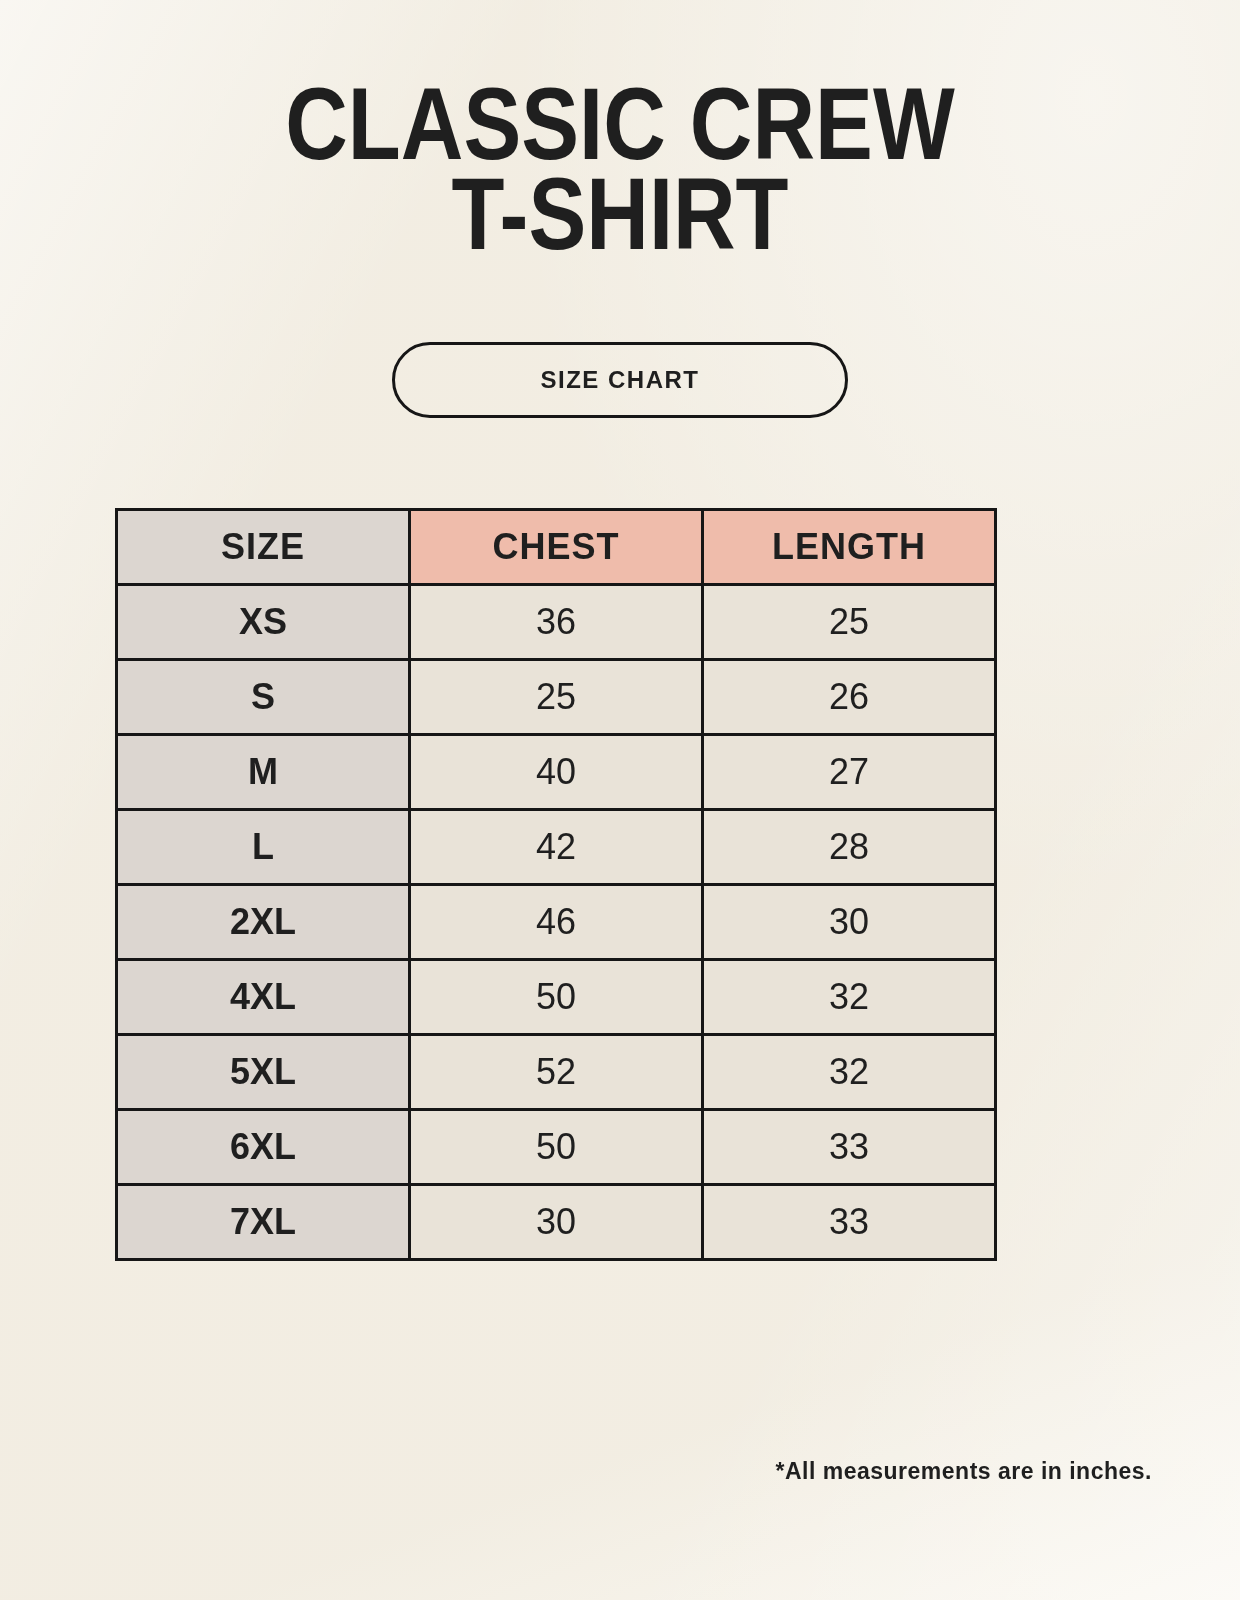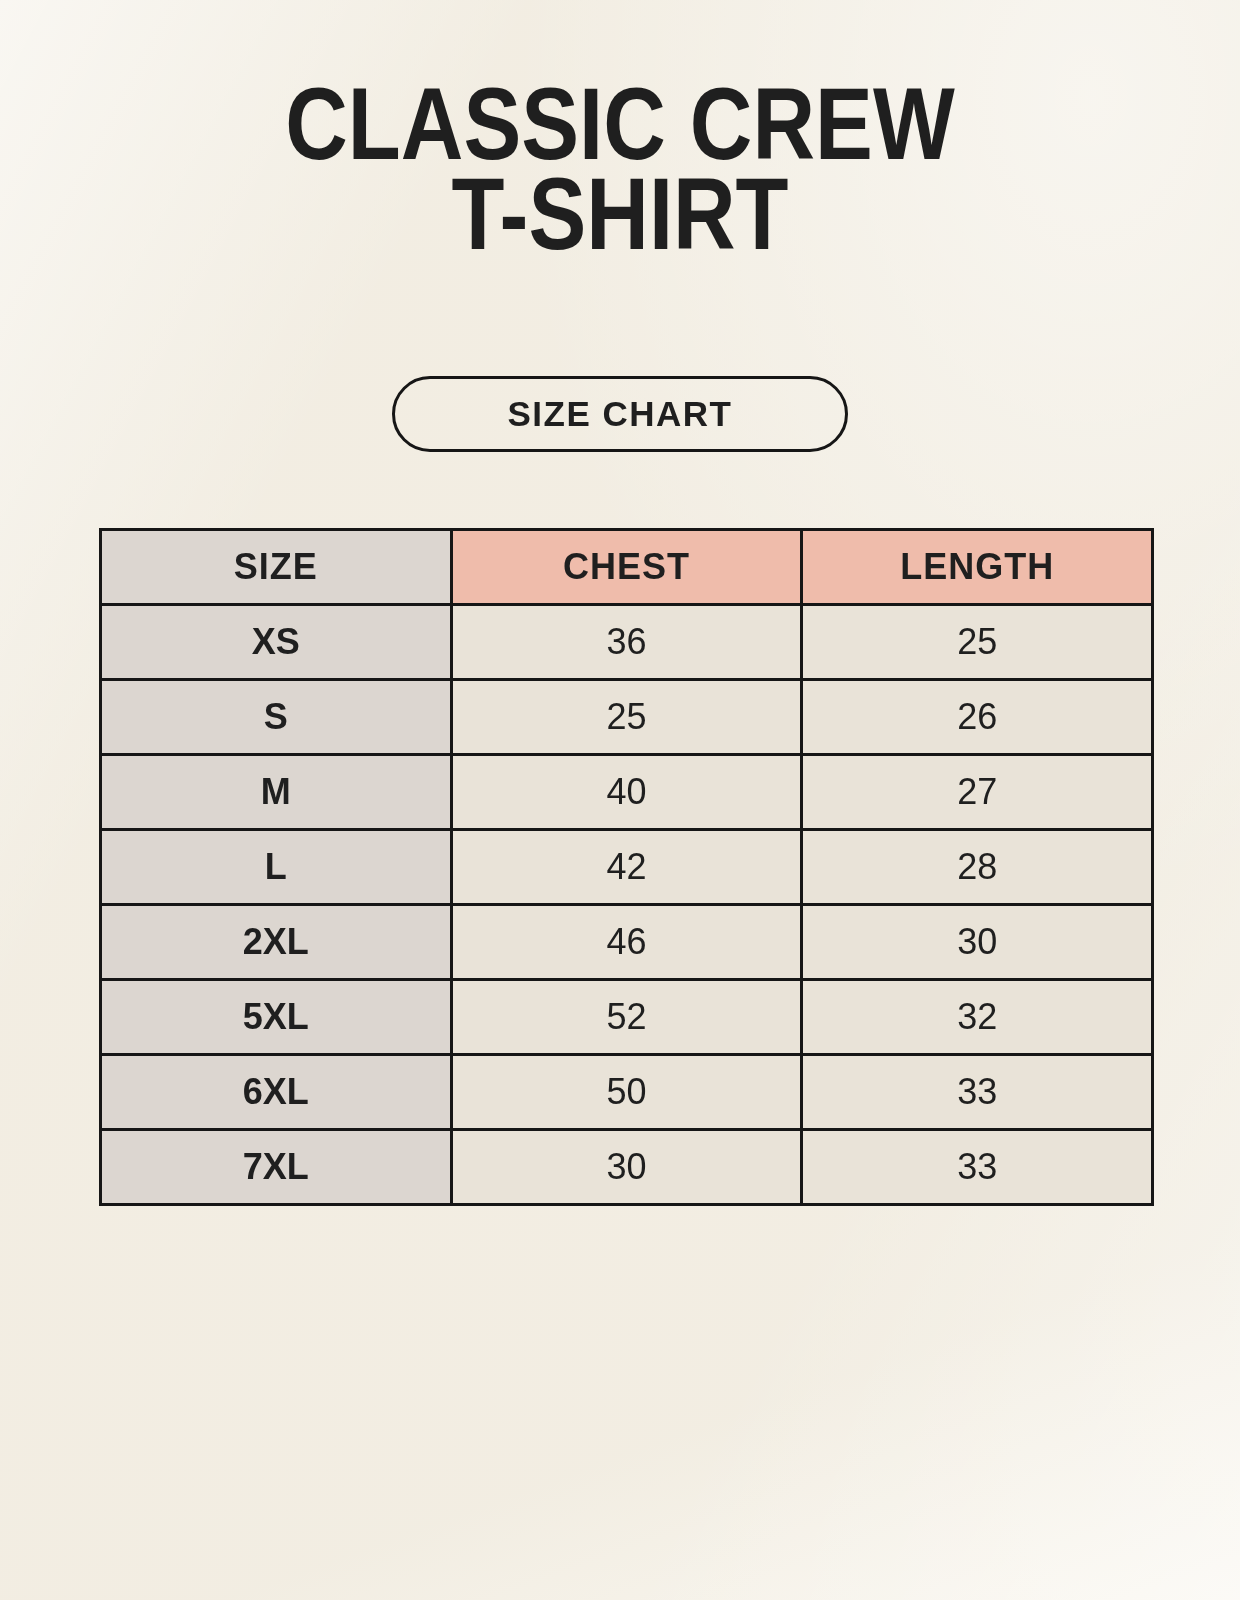--- a/index.html
+++ b/index.html
@@ -40,45 +40,44 @@
     font-weight: bold;
     line-height: 0.88;
     letter-spacing: 0px;
     transform: scaleX(0.85);
     transform-origin: 50% 50%;
     color: var(--text);
   }
   .title-line { display: block; }
   .badge {
     position: absolute;
-    top: 376px;
+    top: 342px;
     left: 50%;
     transform: translateX(-50%);
     width: 456px;
     height: 76px;
     border: 3px solid var(--border);
     border-radius: 40px;
     display: flex;
     align-items: center;
     justify-content: center;
     background: transparent;
-    font-size: 35px;
+    font-size: 24px;
     font-weight: bold;
     letter-spacing: 1.5px;
     color: var(--text);
     cursor: pointer;
   }
   .size-table {
     position: absolute;
     top: 508px;
-    left: 99px;
-    width: 1055px;
+    left: 115px;
+    width: 882px;
     border-collapse: collapse;
     table-layout: fixed;
-    margin-top: 20px;
   }
   .size-table th,
   .size-table td {
     border: 3px solid var(--border);
     height: 75px;
     text-align: center;
     vertical-align: middle;
     font-size: 36px;
     padding: 0;
   }
@@ -139,31 +138,37 @@
           <td class="col-size">L</td>
           <td class="col-data">42</td>
           <td class="col-data">28</td>
         </tr>
         <tr>
           <td class="col-size">2XL</td>
           <td class="col-data">46</td>
           <td class="col-data">30</td>
         </tr>
         <tr>
+          <td class="col-size">4XL</td>
+          <td class="col-data">50</td>
+          <td class="col-data">32</td>
+        </tr>
+        <tr>
           <td class="col-size">5XL</td>
           <td class="col-data">52</td>
           <td class="col-data">32</td>
         </tr>
         <tr>
           <td class="col-size">6XL</td>
           <td class="col-data">50</td>
           <td class="col-data">33</td>
         </tr>
         <tr>
           <td class="col-size">7XL</td>
           <td class="col-data">30</td>
           <td class="col-data">33</td>
         </tr>
       </tbody>
   </table>
 
+  <p class="footnote">*All measurements are in inches.</p>
 
 </div>
 
 </body></html>

